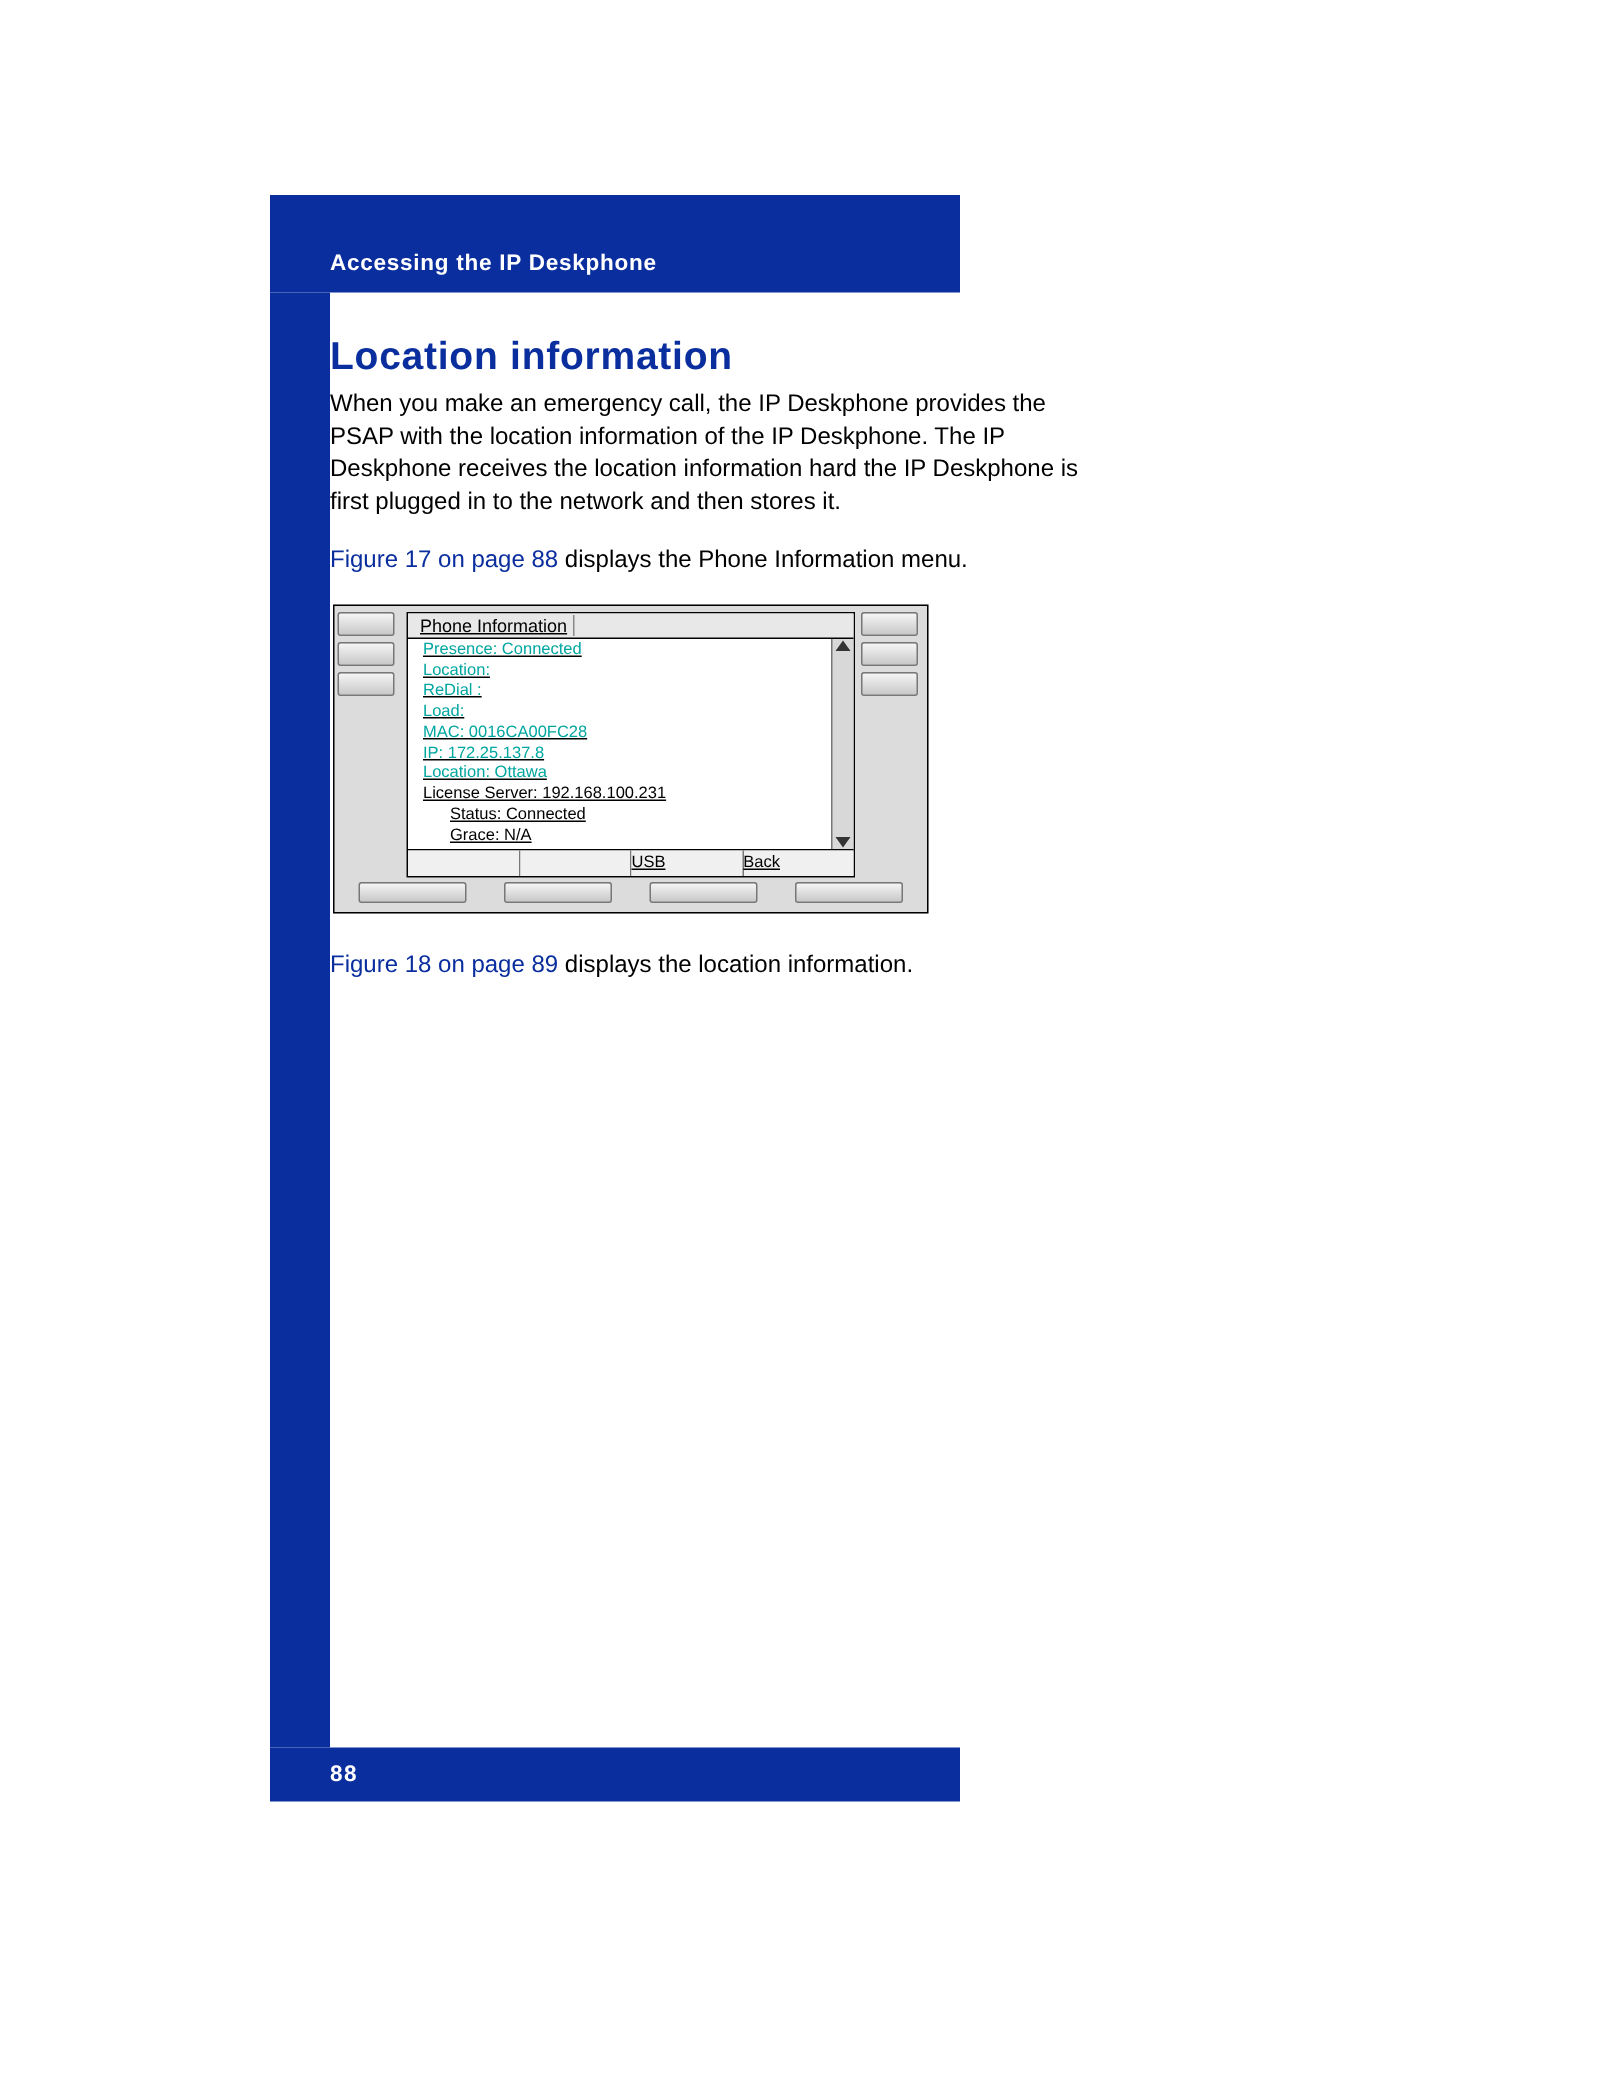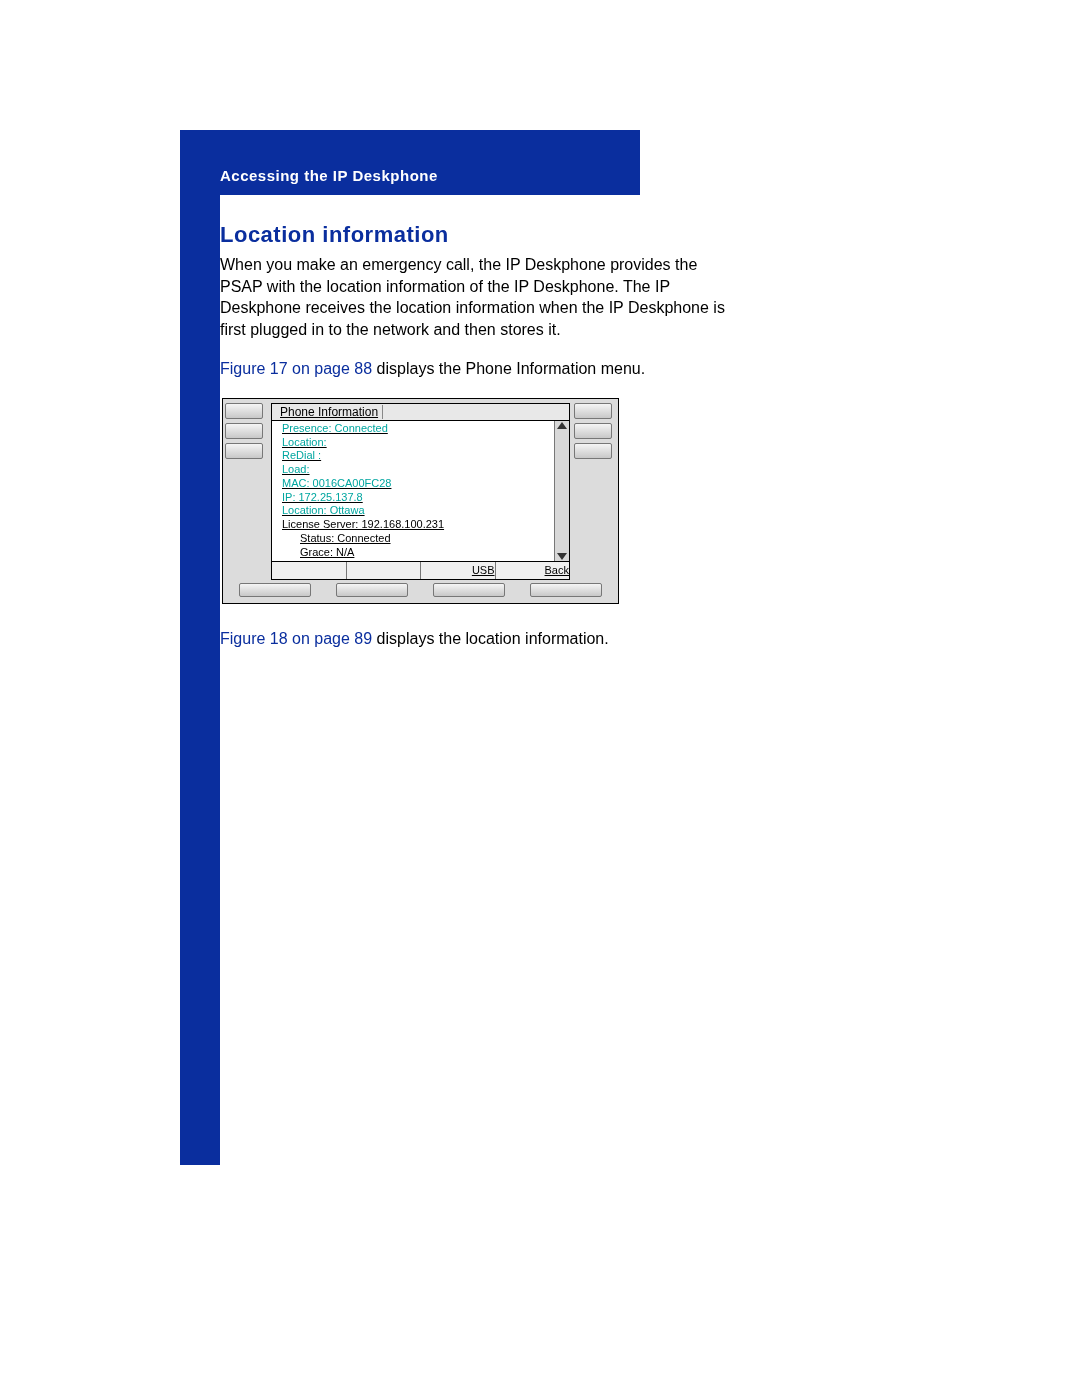--- a/index.html
+++ b/index.html
@@ -59,21 +59,21 @@
   }
   .content {
     position: absolute;
     left: 220px;
     top: 210px;
     width: 520px;
   }
   .section-title {
     color: #0a2e9e;
     font-weight: bold;
-    font-size: 22px;
+    font-size: 26px;
     letter-spacing: 0.5px;
     margin: 12px 0 6px 0;
   }
   .para {
     font-size: 16px;
     line-height: 1.35;
     margin: 0 0 18px 0;
   }
   .bold-inline { font-weight: bold; color: #0a2e9e; }
   .link-inline { color: #0a2e9e; }
@@ -175,40 +175,40 @@
   .lcd-soft {
     display: flex;
     border-top: 1px solid #000;
   }
   .softkey {
     flex: 1;
     height: 17px;
     border-right: 1px solid #777;
     background: #f0f0f0;
     font-size: 11px;
-    text-align: right;
+    text-align: left;
     line-height: 17px;
   }
   .softkey:last-child { border-right: none; }
 </style>
 </head>
 <body>
 
 <div class="page">
 
   <div class="blue-sidebar">
     <span class="header-title">Accessing the IP Deskphone</span>
   </div>
   <div class="blue-sidebar-strip"></div>
 
   <div class="content">
 
     <div class="section-title">Location information</div>
 
-    <p class="para">When you make an emergency call, the IP Deskphone provides the PSAP with the location information of the IP Deskphone. The IP Deskphone receives the location information when the IP Deskphone is first plugged in to the network and then stores it.</p>
+    <p class="para">When you make an emergency call, the IP Deskphone provides the PSAP with the location information of the IP Deskphone. The IP Deskphone receives the location information hard the IP Deskphone is first plugged in to the network and then stores it.</p>
 
 
     <p class="para">
       <span class="link-inline">Figure 17 on page 88</span><span> displays the Phone Information menu.</span>
     </p>
 
 
     <div class="figure">
       <div class="phone">
         <div class="phone-main">
@@ -262,14 +262,17 @@
         </div>
       </div>
     </div>
 
     <p class="para">
       <span class="link-inline">Figure 18 on page 89</span><span> displays the location information.</span>
     </p>
 
   </div>
 
+  <div class="blue-footer">
+    <span class="pagenum">88</span>
+  </div>
 
 </div>
 
 </body></html>

